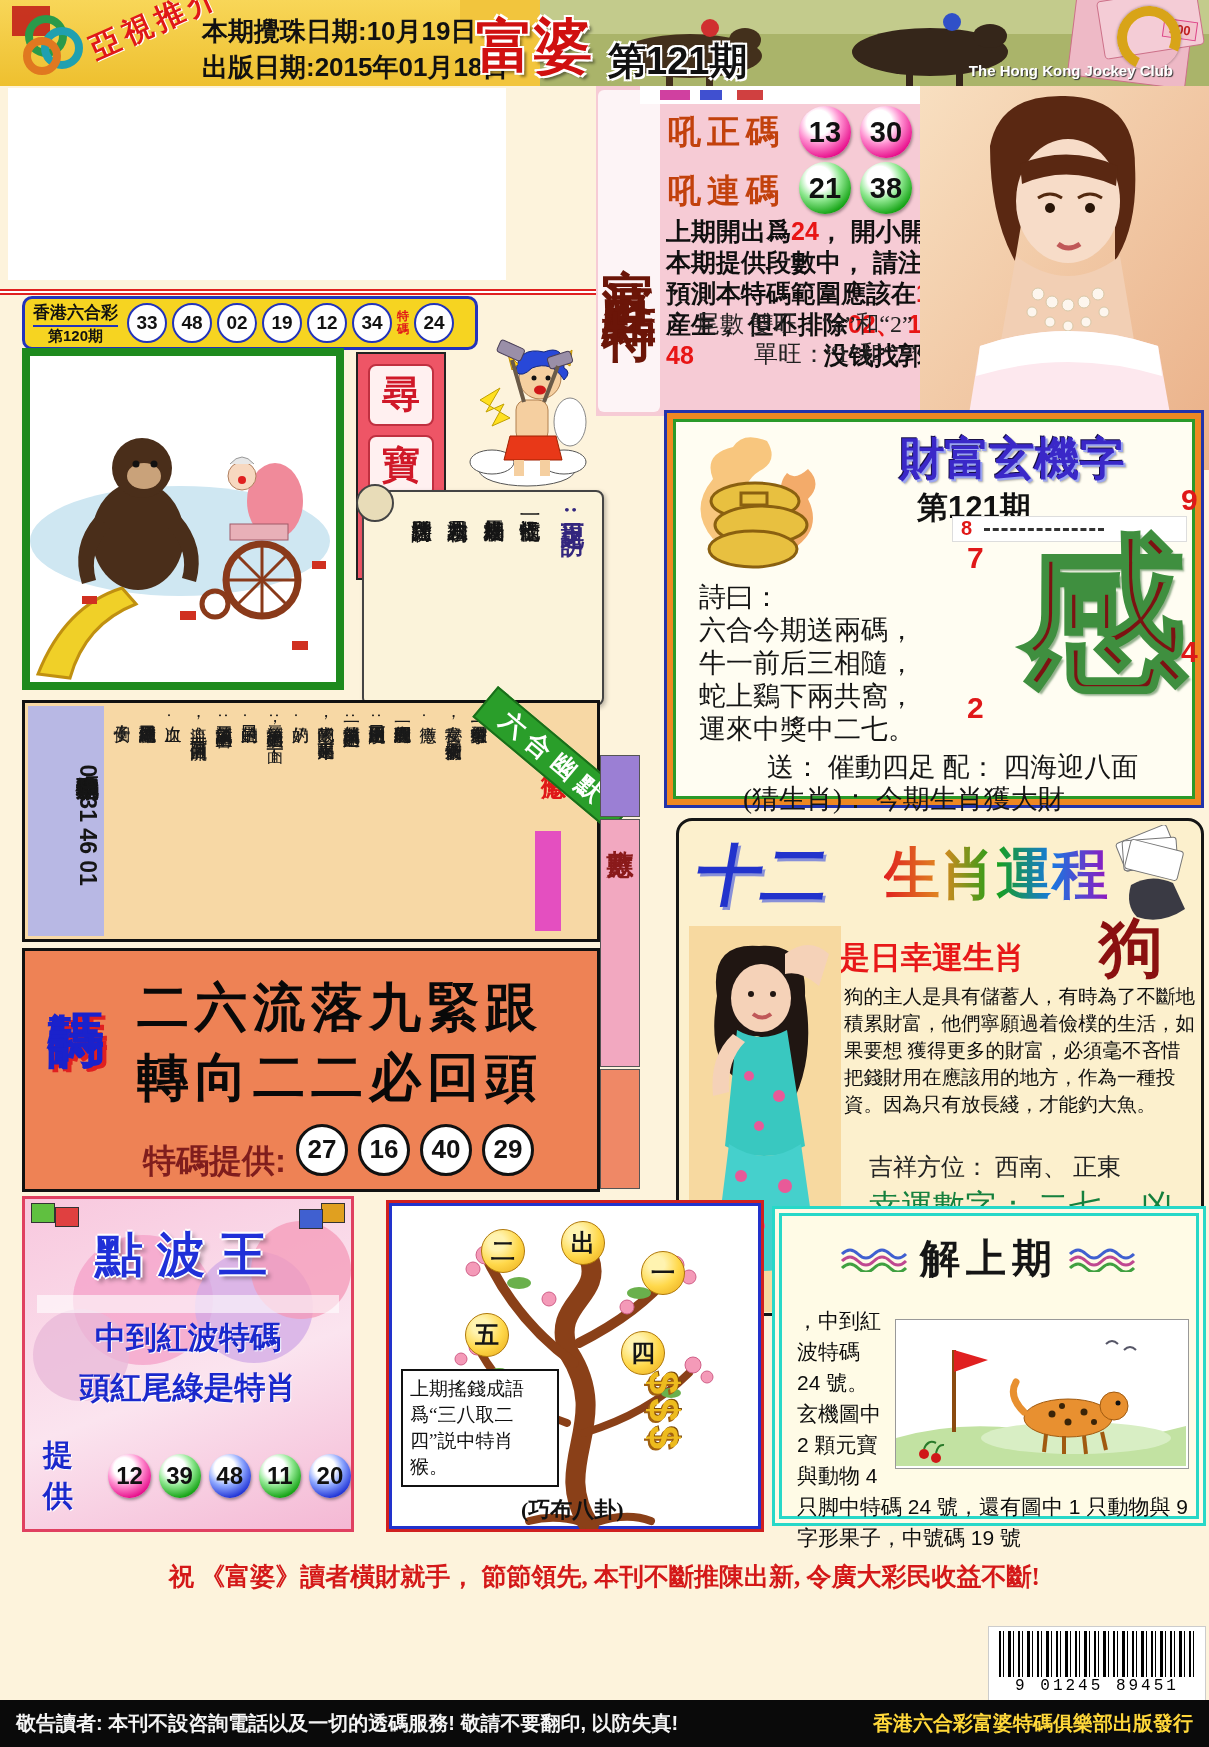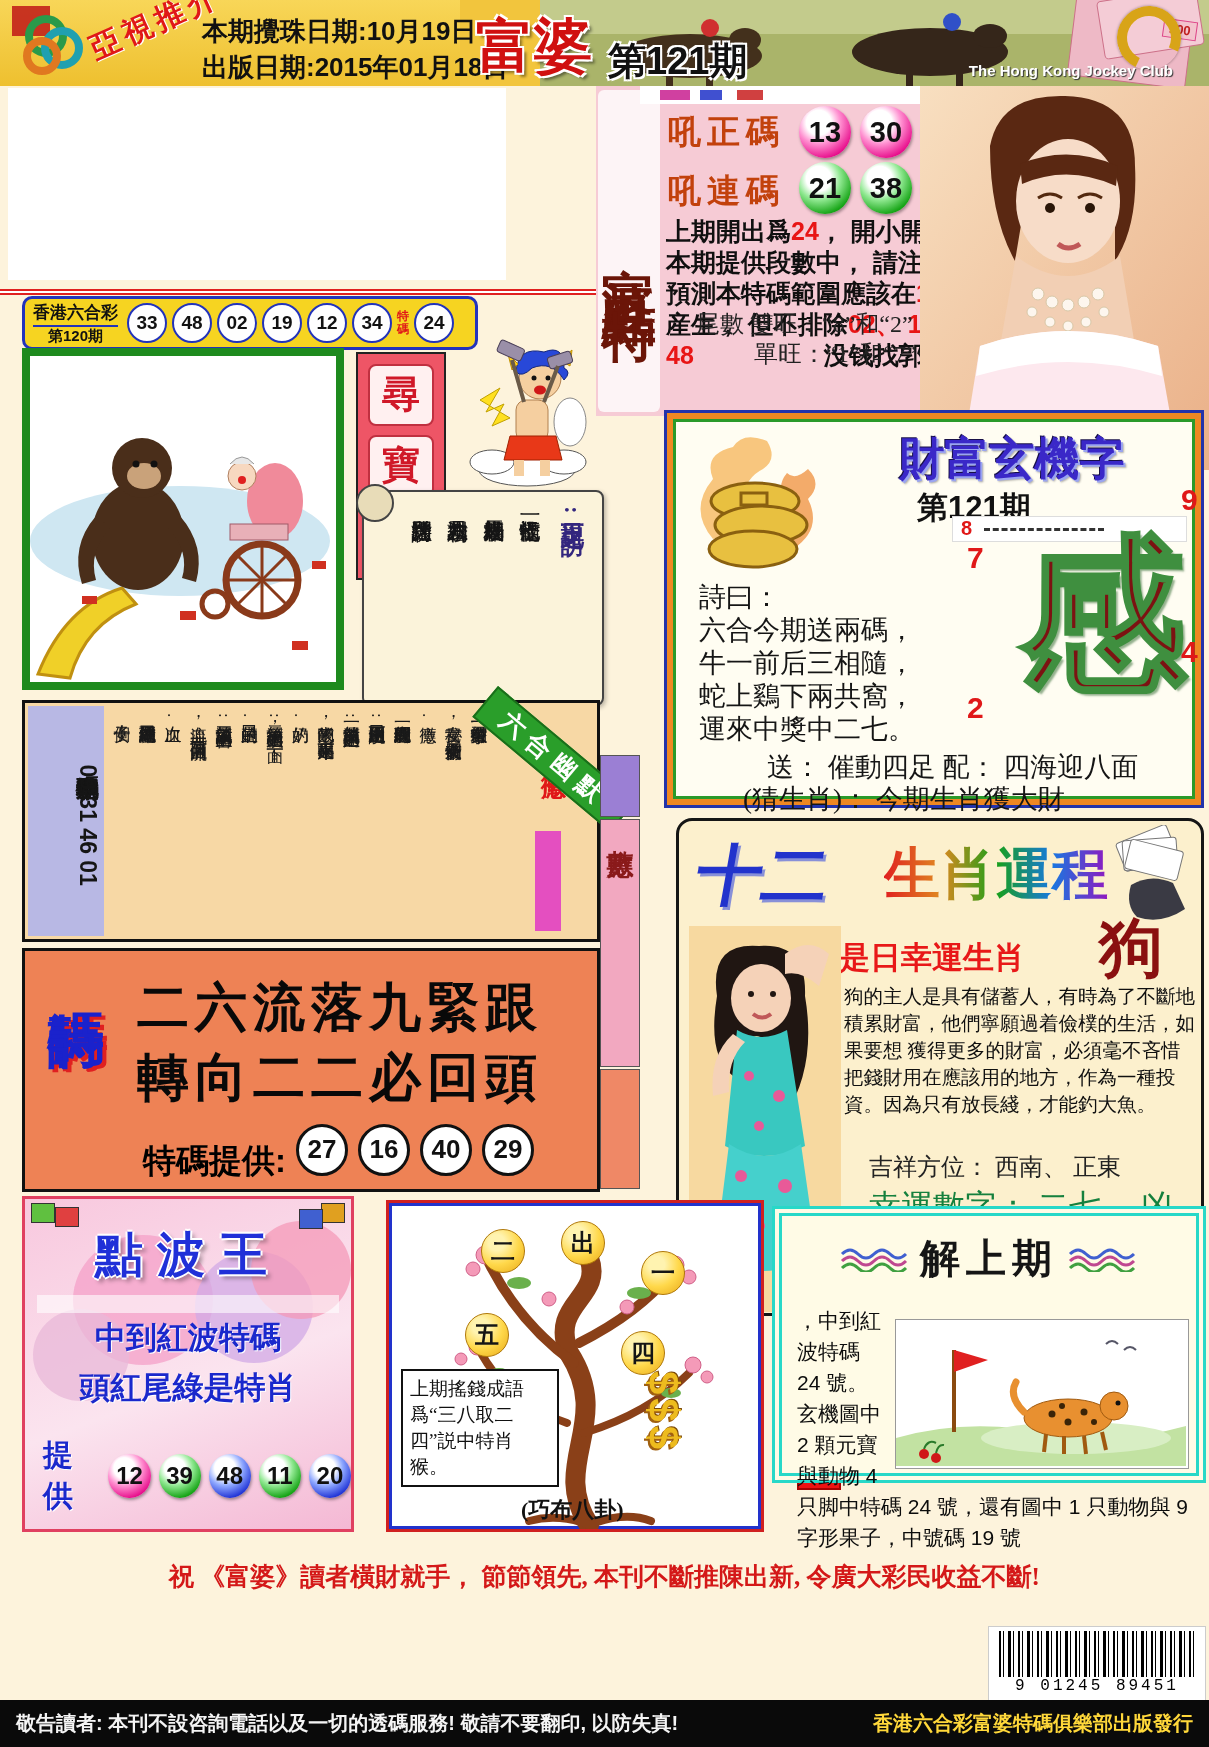--- a/index.html
+++ b/index.html
@@ -90,41 +90,41 @@
   #z-avoid{left:150px;top:438px;}
   #z-provide{left:168px;top:474px;font-size:30px;font-weight:bold;color:#2233cc;}
   .lab-good{color:#2a9a3a;} .lab-bad{color:#d03818;} .val-blue{color:#2233cc;}
   #dancer{left:10px;top:105px;width:152px;height:386px;}
   #z-hand{right:4px;top:4px;width:96px;height:104px;}
   
   #temashi{left:22px;top:948px;width:578px;height:244px;background:#ee8255;border:3px solid #111;box-sizing:border-box;}
   #ts-label{left:20px;top:16px;height:210px;font-size:56px;font-weight:bold;color:#1a22cc;text-shadow:4px 3px 0 #e02020;line-height:1.1;}
   .ts-line{left:112px;width:460px;font-size:52px;font-weight:bold;color:#090909;letter-spacing:6px;}
   #ts-provide{left:118px;top:164px;display:flex;align-items:center;gap:10px;}
-  #ts-provide .lbl{font-size:33px;font-weight:bold;color:#000000;margin-top:24px;}
+  #ts-provide .lbl{font-size:33px;font-weight:bold;color:#7f1d1d;margin-top:24px;}
   .oball{width:46px;height:46px;border-radius:50%;background:#fff;border:3px solid #111;display:flex;align-items:center;justify-content:center;font-size:26px;font-weight:bold;color:#111;}
   
   #dianbo{left:22px;top:1196px;width:332px;height:336px;background:linear-gradient(160deg,#f8c8de,#fbe4ef 55%,#f4b8d4);border:3px solid #e04060;box-sizing:border-box;overflow:hidden;}
   .balloon{border-radius:50%;opacity:.75;}
   #db-title{left:0;top:24px;width:100%;text-align:center;font-size:48px;font-weight:bold;color:#2030d8;letter-spacing:14px;text-shadow:-2px 0 #fff,2px 0 #fff,0 -2px #fff,0 2px #fff,4px 4px 4px rgba(0,0,0,.35);}
   #db-band{left:12px;top:96px;width:302px;height:18px;background:rgba(255,255,255,.6);}
   .db-line{left:0;width:100%;text-align:center;font-size:31px;font-weight:bold;color:#1a28cc;text-shadow:1px 1px 0 #fff;}
   #db-provide{left:18px;top:236px;display:flex;align-items:center;gap:8px;}
   #db-provide .lbl{font-size:30px;font-weight:bold;color:#1a28cc;text-shadow:1px 1px 0 #fff;}
   #db-provide .ball{width:44px;height:44px;font-size:24px;}
   .gift{width:22px;height:18px;border:1px solid #333;}
   
   #tree{left:386px;top:1200px;width:378px;height:332px;background:#fff;border:3px solid #d02020;box-shadow:inset 0 0 0 3px #2233cc;box-sizing:border-box;}
   .fruit{position:absolute;width:42px;height:42px;border-radius:50%;background:radial-gradient(circle at 35% 30%,#fff3b0 0 20%,#ffd84a 55%,#e8a818);border:1px solid #b07808;display:flex;align-items:center;justify-content:center;font-size:24px;font-weight:bold;color:#151515;}
   #tree-dollars{left:250px;top:168px;height:150px;font-size:42px;font-weight:bold;color:#edbb1e;text-shadow:2px 2px 0 #a06010,-1px -1px 0 #7c4a08;letter-spacing:4px;}
   #tree-inset{left:12px;top:166px;width:158px;height:118px;background:#fff;border:2px solid #111;font-size:19px;line-height:26px;color:#111;padding:5px 7px;box-sizing:border-box;}
   #tree-cap{left:132px;top:292px;font-size:22px;font-weight:bold;color:#111;}
   #tree-label{left:797px;top:1348px;width:44px;height:142px;background:#ee1212;border:2px solid #a80000;color:#fff;font-size:27px;font-weight:bold;text-align:center;padding-top:6px;box-sizing:border-box;}
   
-  #jie{left:772px;top:1206px;width:434px;height:277px;background:#fffbe6;border:3px solid #28d8c8;box-shadow:inset 0 0 0 4px #fffbe6,inset 0 0 0 7px #28d8c8;box-sizing:border-box;}
+  #jie{left:772px;top:1206px;width:434px;height:320px;background:#fffbe6;border:3px solid #28d8c8;box-shadow:inset 0 0 0 4px #fffbe6,inset 0 0 0 7px #28d8c8;box-sizing:border-box;}
   #jie-titlerow{left:0;top:22px;width:100%;display:flex;align-items:center;justify-content:center;gap:10px;}
   #jie-title{font-size:40px;font-weight:bold;color:#151515;letter-spacing:6px;}
   #jie-body{left:22px;top:96px;width:392px;font-size:21px;line-height:31px;color:#0c0c0c;}
   #jie-inset{float:right;width:292px;height:148px;background:#fff;border:1px solid #999;margin:14px 0 0 8px;}
   
   #wish{left:0;top:1560px;width:1209px;text-align:center;font-size:25px;font-weight:bold;color:#d41818;}
   #barcode{left:988px;top:1626px;width:218px;height:76px;background:#fff;border:1px solid #ccc;text-align:center;padding-top:4px;box-sizing:border-box;}
   #barcode .bars{margin:0 auto;width:196px;height:46px;background:repeating-linear-gradient(90deg,#000 0 2px,#fff 2px 4px,#000 4px 5px,#fff 5px 9px,#000 9px 12px,#fff 12px 14px,#000 14px 15px,#fff 15px 19px);}
   #barcode .digits{font-family:"Liberation Mono","DejaVu Sans Mono",monospace;font-size:16px;color:#000;letter-spacing:3px;}
   #blackbar{left:0;top:1700px;width:1209px;height:47px;background:#0a0a0a;display:flex;align-items:center;justify-content:space-between;padding:0 16px;box-sizing:border-box;}

